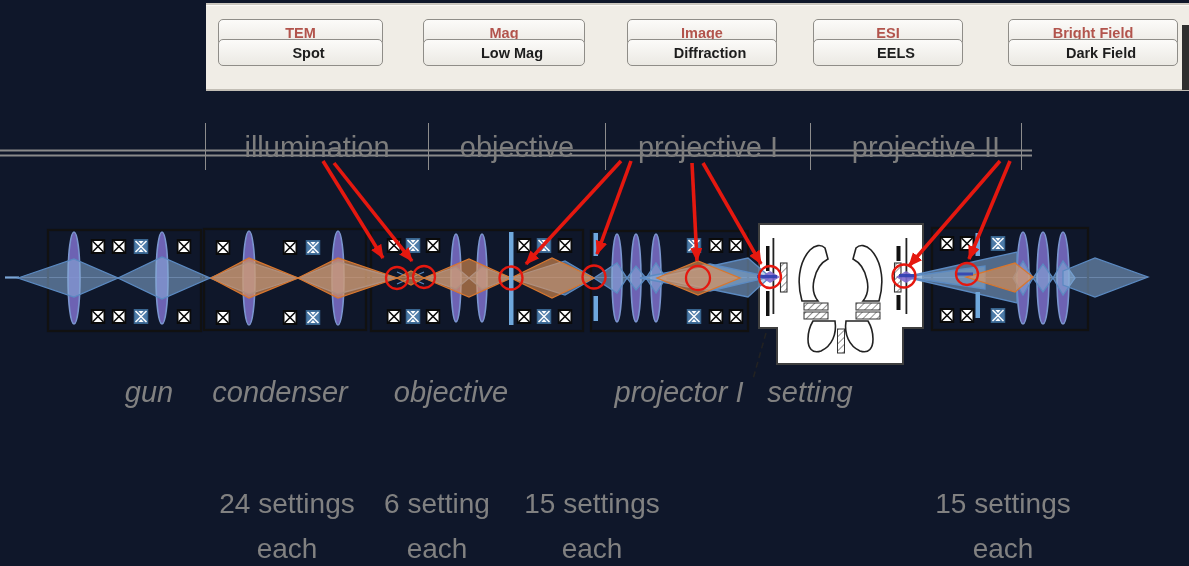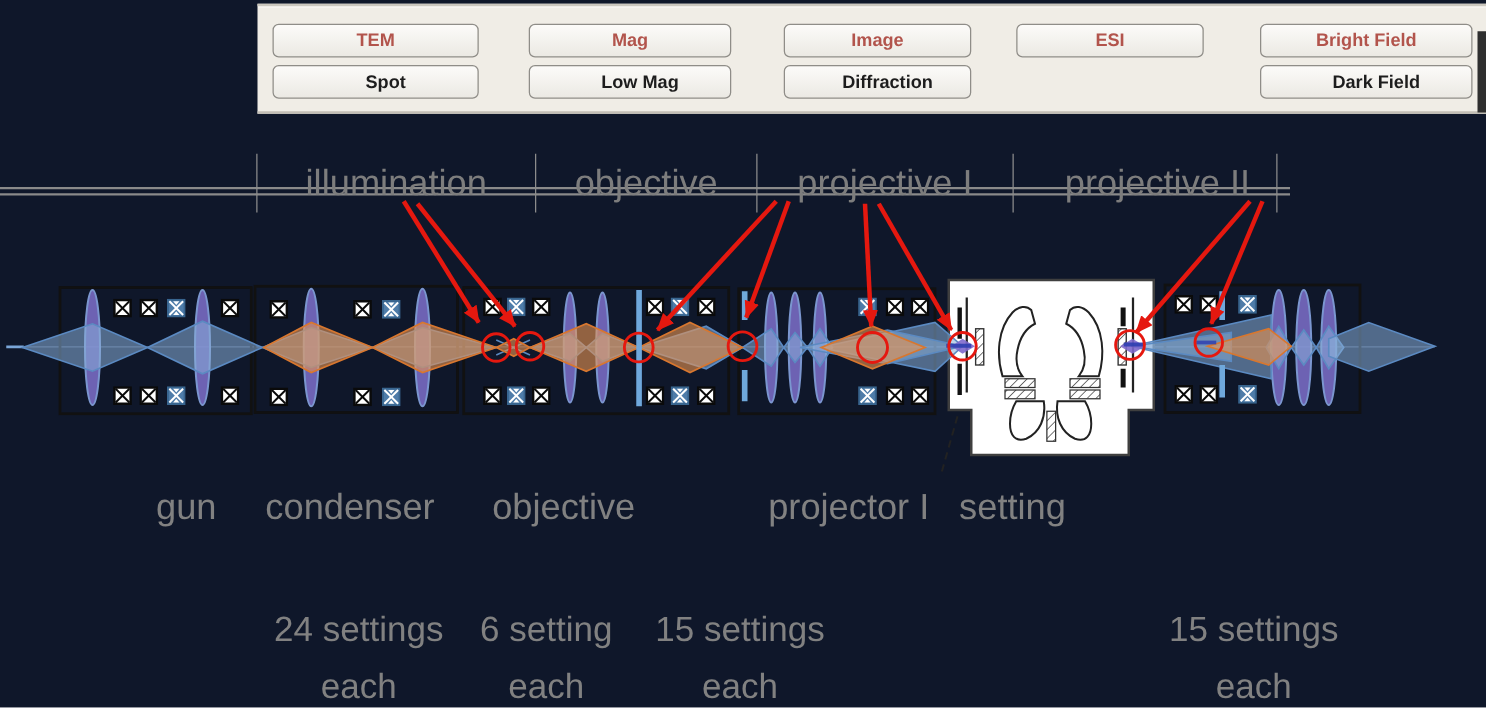--- a/index.html
+++ b/index.html
@@ -11,32 +11,32 @@
   .toolbar{position:absolute;left:206px;top:3px;width:983px;height:84px;
            background:#f0ede6;border-top:2px solid #cbc7be;border-bottom:2px solid #c2beb5;
            box-shadow:inset 0 1px 0 #fbfaf7;}
   .btn-group{position:absolute;top:0;height:84px;}
   .tb{position:absolute;left:0;right:0;height:27px;box-sizing:border-box;
       border:1.2px solid #8f8d88;border-radius:5px;
       background:linear-gradient(#fcfbf9,#ebe9e3);
       font:bold 14.5px "Liberation Sans",sans-serif;text-align:center;line-height:24px;
       cursor:pointer;padding:0;}
   .tb.primary{top:14px;color:#b2544c;}
-  .tb.secondary{top:47px;color:#1d1d1d;padding-left:16px;}
+  .tb.secondary{top:34px;color:#1d1d1d;padding-left:16px;}
   .win-edge{position:absolute;left:1182px;top:25px;width:7px;height:65px;background:#2f2f2f;}
 
   
   .col-headers{position:absolute;left:205px;top:103px;width:817px;height:47px;display:flex;margin-top:20px;}
   .col-cell{box-sizing:border-box;border-left:1.6px solid #8c8c8c;
             color:#7d7d7d;font-size:29px;text-align:center;padding-top:8px;}
   .col-cell:last-child{border-right:1.6px solid #8c8c8c;padding-left:20px;}
 
   
-  .stage-label{position:absolute;top:390px;transform:translateX(-50%);
-               color:#818181;font-size:29px;white-space:nowrap;}
+  .stage-label{position:absolute;top:376px;transform:translateX(-50%);
+               color:#818181;font-size:29px;white-space:nowrap;font-style:italic;}
   .settings{position:absolute;top:481px;transform:translateX(-50%);
             color:#818181;font-size:28px;line-height:45px;text-align:center;white-space:nowrap;}
 </style>
 </head>
 <body>
 
 <div id="canvas">
 
   <svg id="art" width="1189" height="566" viewBox="0 0 1189 566">
     <defs>
@@ -244,20 +244,21 @@
     <div class="btn-group" style="left:217px;width:162px;text-decoration:underline;">
       <button class="tb primary">Mag</button>
       <button class="tb secondary">Low Mag</button>
     </div>
     <div class="btn-group" style="left:421px;width:150px;">
       <button class="tb primary">Image</button>
       <button class="tb secondary">Diffraction</button>
     </div>
     <div class="btn-group" style="left:607px;width:150px;">
       <button class="tb primary">ESI</button>
+      <button class="tb secondary">EELS</button>
     </div>
     <div class="btn-group" style="left:802px;width:170px;">
       <button class="tb primary">Bright Field</button>
       <button class="tb secondary">Dark Field</button>
     </div>
   </div>
   <div class="win-edge"></div>
 
   <div class="col-headers">
     <div class="col-cell" style="width:223px">illumination</div>

